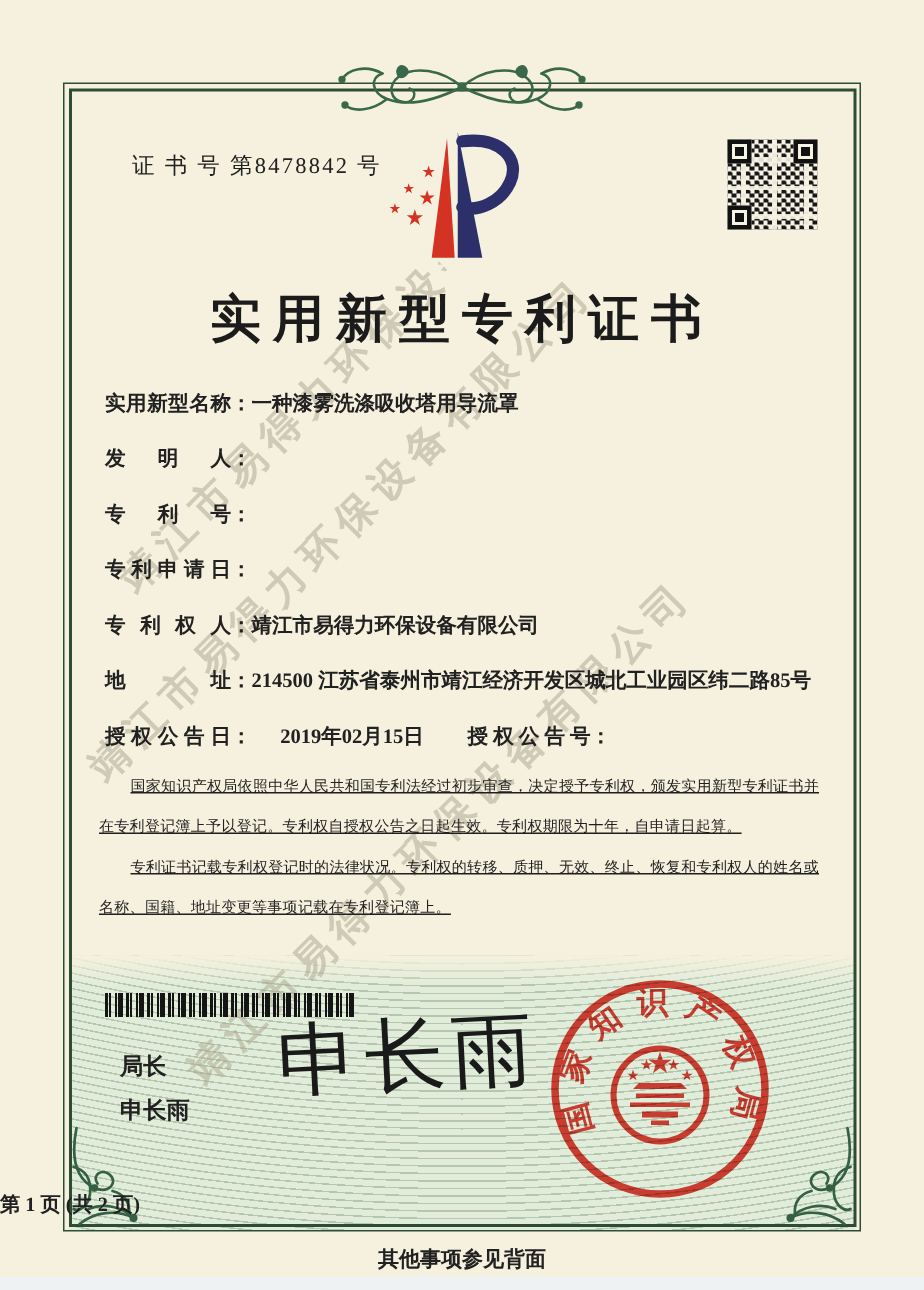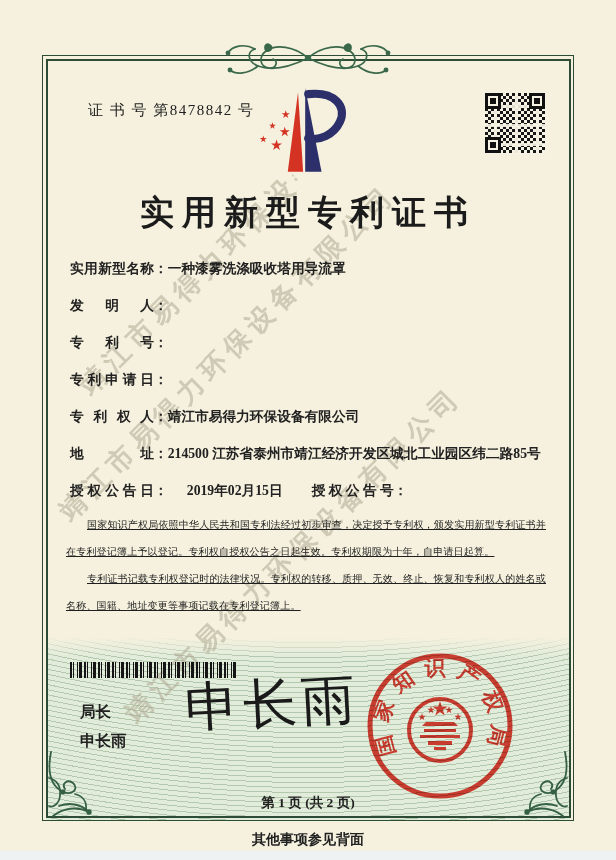--- a/index.html
+++ b/index.html
@@ -71,21 +71,21 @@
     background-image:repeating-linear-gradient(90deg,
       #151515 0 2px,rgba(0,0,0,0) 2px 3px,#151515 3px 4px,rgba(0,0,0,0) 4px 7px,
       #151515 7px 8px,rgba(0,0,0,0) 8px 9px,#151515 9px 12px,rgba(0,0,0,0) 12px 14px);}
   .director{position:absolute;left:80px;top:697px;font-size:15.5px;font-weight:700;
     line-height:29px;z-index:3;}
   .signature{position:absolute;left:185px;top:668px;font-size:54px;font-weight:500;
     color:#1a1a1a;transform:rotate(-3deg);letter-spacing:4px;z-index:3;}
   .seal{position:absolute;left:362px;top:648px;z-index:3;mix-blend-mode:multiply;opacity:.92;}
   .seal-date{position:absolute;left:370px;top:752px;font-size:14.5px;font-weight:600;
     letter-spacing:.5px;z-index:4;color:#141414;}
-  .page-no{position:absolute;left:0;right:0;top:794px;text-align:center;
+  .page-no{position:absolute;left:0;right:0;top:794px;text-align:left;
     font-size:13.5px;font-weight:600;z-index:3;}
 
   .back-note{position:absolute;left:0;right:0;top:831px;text-align:center;
     font-size:14px;font-weight:700;z-index:3;}
   .scan-strip{position:absolute;left:0;right:0;bottom:0;height:9px;background:#eef2f3;z-index:5;}
 </style>
 </head>
 <body>
 
 <div class="page">

